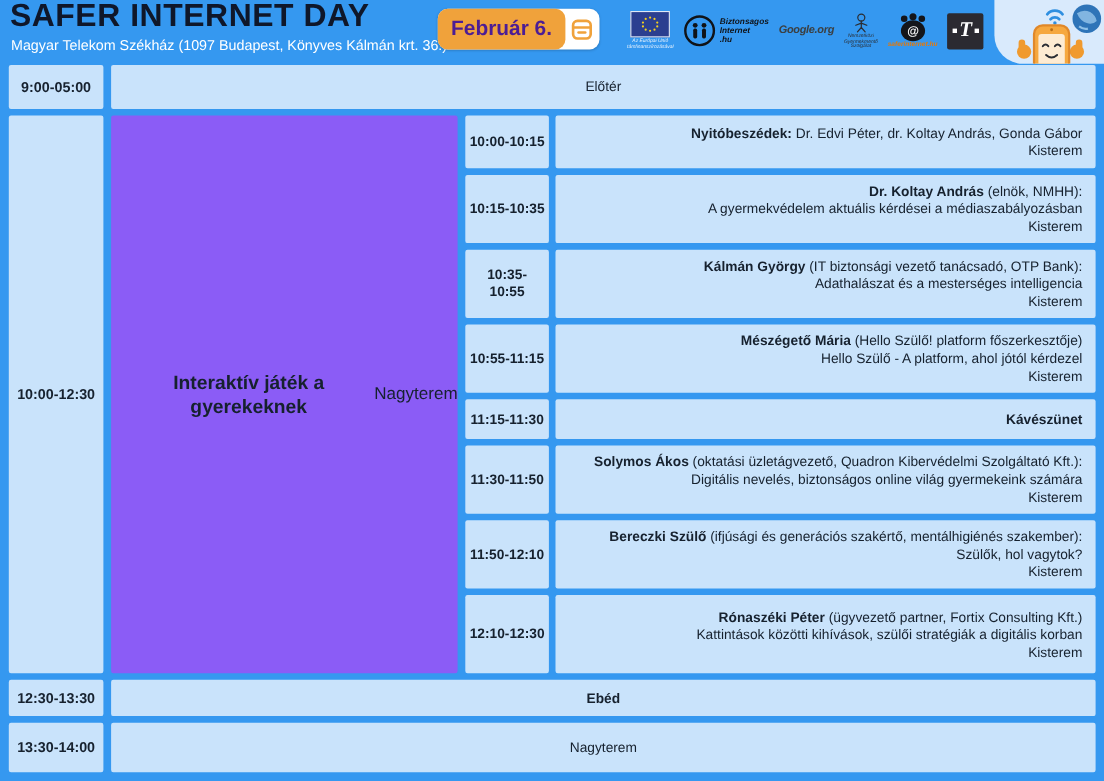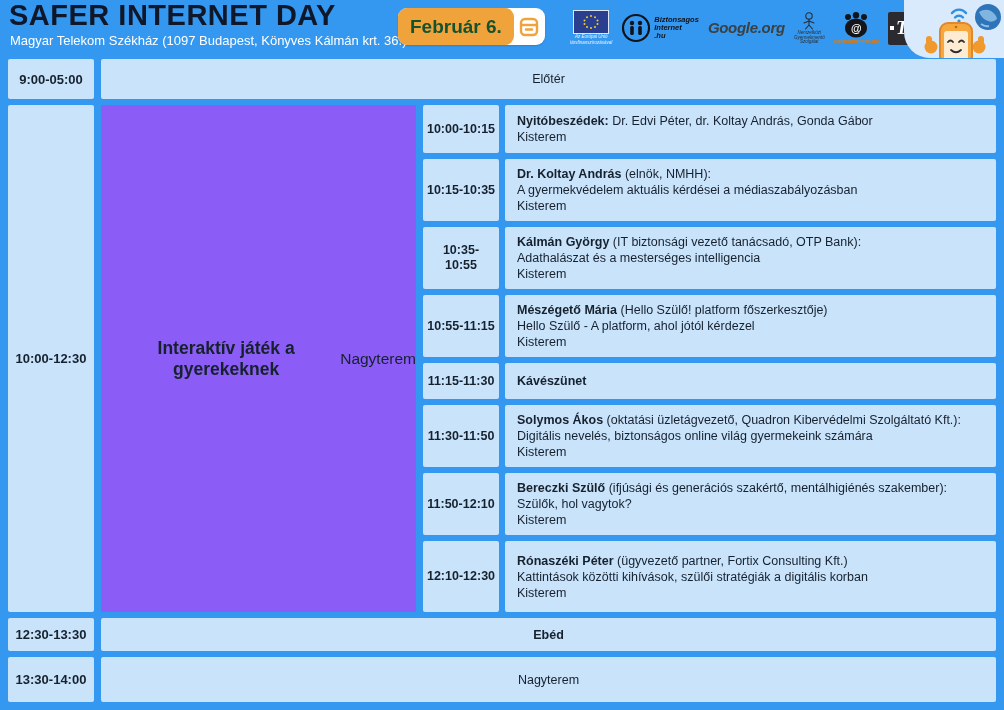--- a/index.html
+++ b/index.html
@@ -7,30 +7,30 @@
     width:1004px;height:710px;position:relative;overflow:hidden;
     background:#3598f0;
     font-family:"Liberation Sans",sans-serif;
     color:#16212e;
   }
   
   .header{position:relative;height:55px;}
   .title{position:absolute;left:9px;top:-1px;font-size:29px;font-weight:bold;color:#0f172a;letter-spacing:.5px;white-space:nowrap;}
   .subtitle{position:absolute;left:10px;top:33px;font-size:13px;color:#ffffff;white-space:nowrap;}
   .date-badge{position:absolute;left:398px;top:8px;height:37px;display:flex;align-items:stretch;background:#ffffff;border-radius:9px;box-shadow:0 1px 2px rgba(0,0,0,.15);}
-  .badge-label{background:#f0a23b;color:#14532d;font-weight:bold;font-size:19px;padding:0 12px;border-radius:9px;display:flex;align-items:center;white-space:nowrap;}
+  .badge-label{background:#f0a23b;color:#4c1d95;font-weight:bold;font-size:19px;padding:0 12px;border-radius:9px;display:flex;align-items:center;white-space:nowrap;}
   .badge-icon{width:31px;display:flex;align-items:center;justify-content:center;}
   
   .logos{position:absolute;left:570px;top:5px;width:332px;height:46px;display:flex;align-items:center;gap:9px;font-style:italic;}
   .logo{display:flex;flex-direction:column;align-items:center;justify-content:center;line-height:1.05;}
   .eu-flag{width:34px;height:22px;background:#2b3f90;border:1px solid #dfe9f6;display:flex;align-items:center;justify-content:center;}
   .eu-caption{font-size:4.5px;color:#eaf3fc;text-align:center;margin-top:1px;}
   .bi-wrap{flex-direction:row;gap:3px;}
   .bi-text{font-size:7.5px;font-weight:bold;color:#101318;text-align:left;}
-  .google-text{font-size:15px;font-weight:bold;color:#3b4043;letter-spacing:-.3px;}
+  .google-text{font-size:10px;font-weight:bold;color:#3b4043;letter-spacing:-.3px;}
   .doodle-caption{font-size:4.5px;color:#2a2d33;text-align:center;}
   .paw-caption{font-size:6px;color:#e2790c;font-weight:bold;margin-top:-1px;}
   .telekom{width:33px;height:33px;background:#2b2a31;display:flex;align-items:center;justify-content:center;border-radius:2px;}
   .telekom span{color:#fff;font-weight:bold;font-size:19px;font-family:"Liberation Serif",serif;}
   .tk-dot{width:4px;height:4px;background:#fff;display:inline-block;margin:0 2px 1px 2px;}
   
   .mascot-panel{position:absolute;right:0;top:0;width:100px;height:58px;background:#d9eafc;border-radius:0 0 0 26px;overflow:hidden;}
   
   .board{position:absolute;top:59px;left:8px;right:8px;display:flex;flex-direction:column;gap:6px;}
   .row{display:flex;gap:7px;}
@@ -39,21 +39,21 @@
   .row-reg{height:40px;}
   .row-big{height:507px;}
   .row-lunch{height:33px;}
   .row-results{height:45px;}
   .midcell{flex:0 0 299px;background:#8b5cf6;border-radius:2px;display:flex;flex-direction:row;align-items:center;justify-content:center;text-align:center;gap:5px;padding-left:16px;}
   .mid-title{font-size:17.5px;font-weight:bold;}
   .mid-loc{font-size:15.5px;}
   .sess-col{flex:1;display:flex;flex-direction:column;gap:6px;}
   .srow{display:flex;gap:6px;}
   .stime{width:76px;flex:0 0 76px;background:#c9e3fb;border-radius:2px;display:flex;align-items:center;justify-content:center;font-weight:bold;font-size:12.5px;text-align:center;white-space:pre-line;line-height:15px;}
-  .scell{flex:1;background:#c9e3fb;border-radius:2px;display:flex;flex-direction:column;align-items:flex-start;justify-content:center;text-align:center;font-size:12.5px;line-height:16px;padding:2px 12px;box-sizing:border-box;}
+  .scell{flex:1;background:#c9e3fb;border-radius:2px;display:flex;flex-direction:column;align-items:flex-end;justify-content:center;text-align:center;font-size:12.5px;line-height:16px;padding:2px 12px;box-sizing:border-box;}
   .h48{height:48px;}.h62{height:62px;}.h32{height:36px;}.hfill{flex:1;}
   .sline:empty{display:none;}
   b{font-weight:bold;}
 </style>
 </head>
 <body>
 
 <div class="header">
   <div class="title">SAFER INTERNET DAY</div>
   <div class="subtitle">Magyar Telekom Székház (1097 Budapest, Könyves Kálmán krt. 36.)</div>

